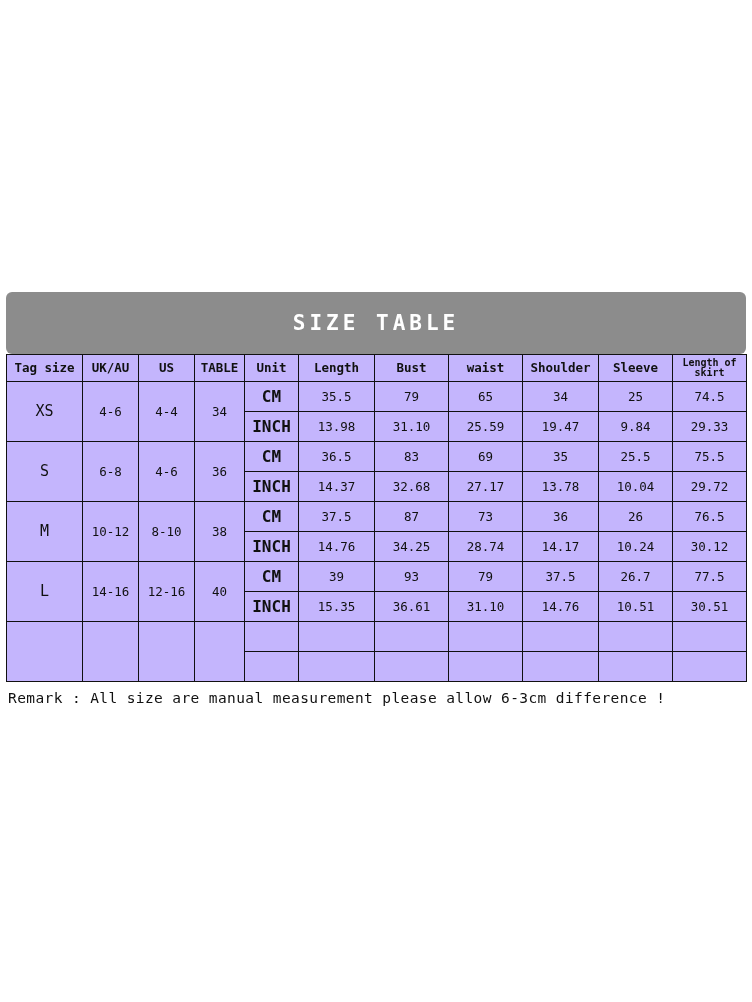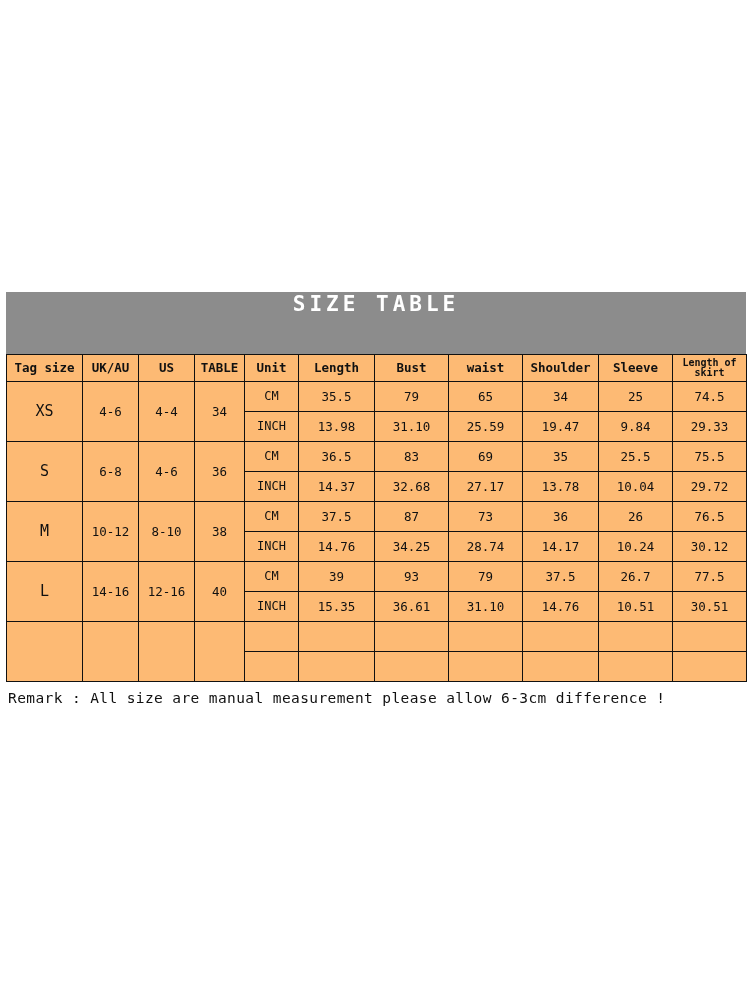--- a/index.html
+++ b/index.html
@@ -21,34 +21,36 @@
   #size-table-block {
     position: absolute;
     left: 6px;
     top: 292px;
     width: 740px;
   }
   .table-title-bar {
     background: #8c8c8c;
     height: 62px;
     display: flex;
+    align-items: center;
     justify-content: center;
+    border-radius: 6px;
   }
   .table-title {
     color: #ffffff;
     font-size: 21px;
     letter-spacing: 4px;
     font-weight: bold;
     font-family: "DejaVu Sans Mono", monospace;
   }
   table.size-table {
     border-collapse: collapse;
     width: 740px;
     table-layout: fixed;
-    background: #fdba74;
+    background: #c4b5fd;
   }
   table.size-table td {
     border: 1px solid #111111;
     text-align: center;
     vertical-align: middle;
     font-size: 12.5px;
     color: #111111;
     font-family: "DejaVu Sans Mono", monospace;
     height: 29px;
     padding: 0 1px;
@@ -58,22 +60,22 @@
   table.size-table td.head {
     font-weight: bold;
     font-size: 12.5px;
     height: 26px;
   }
   table.size-table td.head.small {
     font-size: 10px;
     line-height: 1.05;
   }
   table.size-table td.unit {
-    font-weight: normal;
-    font-size: 12px;
+    font-weight: bold;
+    font-size: 16px;
     margin-left: 46px;
   }
   table.size-table td.sizename {
     font-size: 15px;
   }
   table.size-table td.empty {
     height: 29px;
   }
   .remark {
     position: absolute;

